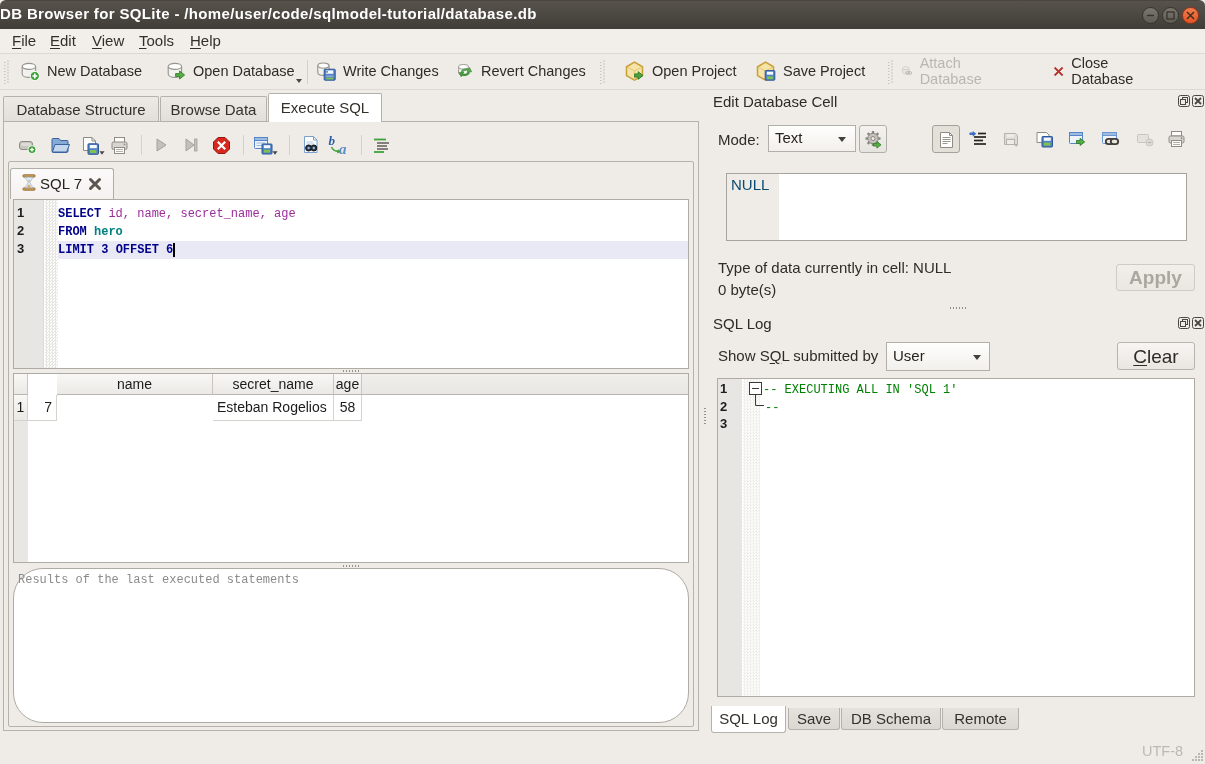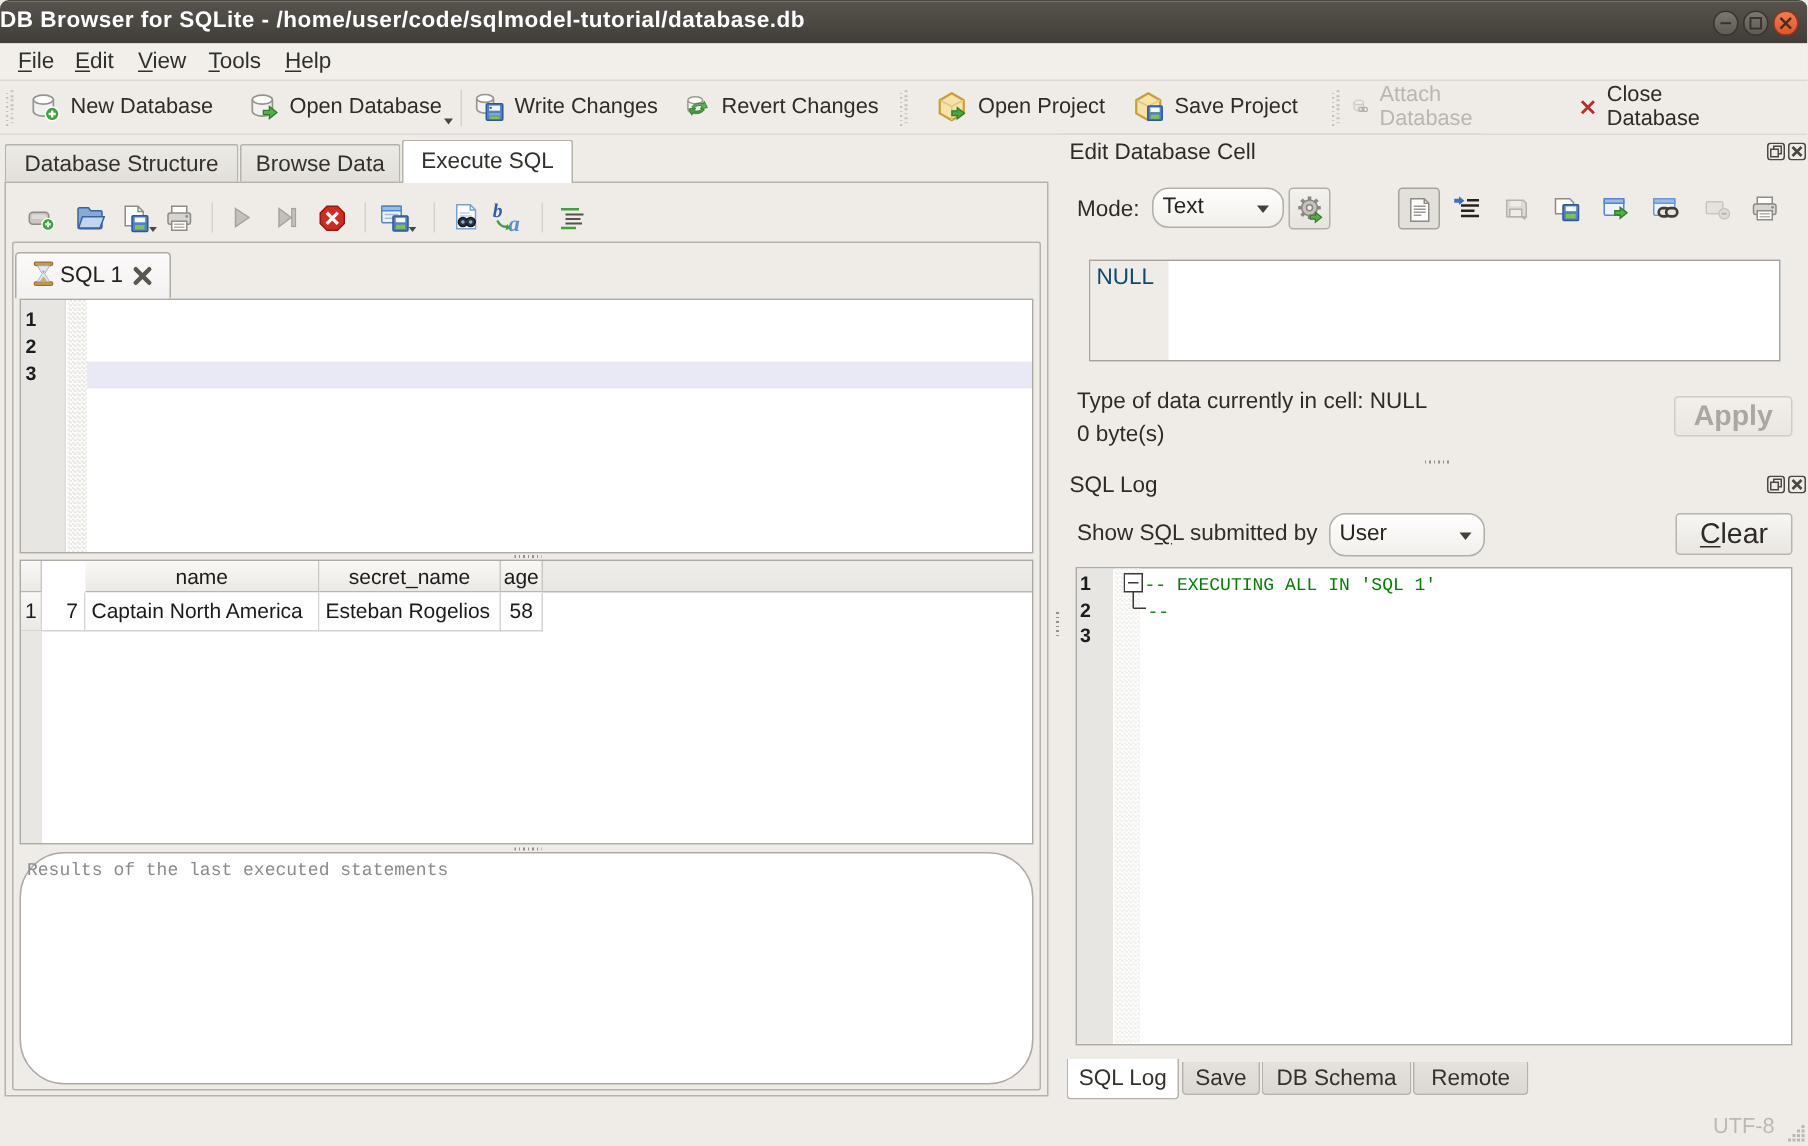--- a/index.html
+++ b/index.html
@@ -58,21 +58,21 @@
 .num { color:#00008b; font-weight:bold; }
 
 
 .th { position:absolute; background:linear-gradient(#f9f8f6,#ebe9e5); border-right:1px solid #c9c6c0; border-bottom:1px solid #b9b6b0; font-size:14px; line-height:20px; text-align:center; color:#1b1b1b; }
 .td { position:absolute; background:#fff; border-right:1px solid #d6d3ce; border-bottom:1px solid #d6d3ce; font-size:14px; color:#1b1b1b; padding:0 4px; }
 .rowh { background:linear-gradient(#f9f8f6,#ebe9e5); }
 
 
 .docktitle { position:absolute; font-size:15px; color:#2e2b27; }
 .dockbtn { position:absolute; width:12px; height:12px; }
-.combo { position:absolute; background:linear-gradient(#fefefd,#f2f0ec); border:1px solid #b2afa8; border-radius:11px; font-size:15px; color:#27241f; }
+.combo { position:absolute; background:linear-gradient(#fefefd,#f2f0ec); border:1px solid #b2afa8; border-radius:0; font-size:15px; color:#27241f; }
 .combo .ct { position:absolute; left:6px; top:3px; }
 .combo .ca { position:absolute; width:0; height:0; border-left:4px solid transparent; border-right:4px solid transparent; border-top:5px solid #44413c; }
 .btn { position:absolute; background:linear-gradient(#f8f6f3,#e9e6e1); border:1px solid #b7b4ad; border-radius:3px; font-size:19px; text-align:center; color:#2e2b27; }
 .btn-dis { background:linear-gradient(#f2efeb,#eae7e2); border:1px solid #cfccc6; color:#aaa79f; }
 .iconbtn { position:absolute; width:28px; height:28px; border-radius:3px; }
 .iconbtn.checked { background:#e3e0da; border:1px solid #a5a29b; }
 .iconbtn.raised { background:linear-gradient(#f4f2ee,#e7e4df); border:1px solid #b2afa8; }
 
 .splith { position:absolute; width:18px; height:2px;
   background:repeating-linear-gradient(90deg,#94918a 0 1px, transparent 1px 3px); z-index:4; }
@@ -272,46 +272,48 @@
 </div>
 
 <div class="abs" id="sqltab" style="left:10px; top:168px; width:104px; height:31px; background:linear-gradient(#fbfafa,#f4f2f0); border:1px solid #b0ada6; border-bottom:none; border-radius:3px 3px 0 0; z-index:2;">
   <svg style="position:absolute; left:11px; top:4px;" width="14" height="19" viewBox="0 0 17 22" id="hourglass">
       <rect x="1" y="1.5" width="15" height="3" rx="1.5" fill="#c89858" stroke="#9a6f33"></rect>
       <rect x="1" y="17.5" width="15" height="3" rx="1.5" fill="#c89858" stroke="#9a6f33"></rect>
       <path d="M3.5 4.5h10 l-4 6.5 4 6.5h-10 l4-6.5z" fill="#ddebf8" stroke="#9ab2c8" stroke-width="0.8"></path>
       <path d="M5.5 17.2h6L8.5 13z" fill="#d9a860"></path>
       <path d="M8.5 11l1.5-2.5h-3z" fill="#d9a860"></path>
     </svg>
-  <span style="position:absolute; left:29px; top:6px; font-size:15px; color:#26231f;">SQL 1</span>
+  <span style="position:absolute; left:29px; top:6px; font-size:15px; color:#26231f;">SQL 7</span>
   <svg style="position:absolute; left:77px; top:8px;" width="14" height="14" viewBox="0 0 14 14">
       <path d="M2.5 2.5 L11.5 11.5 M11.5 2.5 L2.5 11.5" stroke="#5a5751" stroke-width="3" stroke-linecap="round"></path>
     </svg>
 </div>
 
 <div class="frame" id="editor" style="left:13px; top:199px; width:676px; height:170px;">
   <div class="gutter" style="width:30px;"></div>
   <div class="lnum" style="left:3px; top:5px;">1</div>
   <div class="lnum" style="left:3px; top:23px;">2</div>
   <div class="lnum" style="left:3px; top:41px;">3</div>
   <div class="foldcol" style="left:31px; width:13px;"></div>
   <div class="abs" style="left:44px; top:41px; right:0; height:18px; background:#e9e9f6;"></div>
+  <div class="code abs" style="left:44px; top:5px; line-height:18px;"><span class="kw">SELECT</span> <span class="idf">id, name, secret_name, age</span>
+<span class="kw">FROM</span> <span class="tbl">hero</span>
+<span class="kw">LIMIT</span> <span class="num">3</span> <span class="kw">OFFSET</span> <span class="num">6</span><span style="border-left:2px solid #000;"> </span></div>
 </div>
 <div class="splith" style="left:343px; top:369.5px;"></div>
 
 <div class="frame" id="results" style="left:13px; top:373px; width:676px; height:190px; background:#fff;">
   <div class="th" style="left:0; top:0; width:14px; height:21px;"></div>
   <div class="th" style="left:14px; top:0; width:29px; height:21px;margin-top:25px;">id</div>
   <div class="th" style="left:43px; top:0; width:156px; height:21px;">name</div>
   <div class="th" style="left:199px; top:0; width:121px; height:21px;">secret_name</div>
   <div class="th" style="left:320px; top:0; width:28px; height:21px;">age</div>
   <div class="th" style="left:348px; top:0; width:326px; height:21px; border-right:none; background:linear-gradient(#f0eeea,#e9e7e3);"></div>
   <div class="td rowh" style="left:0; top:21px; width:14px; height:26px; line-height:25px; text-align:center; padding:0;">1</div>
   <div class="td" style="left:14px; top:21px; width:29px; height:26px; line-height:25px; text-align:right;">7</div>
-  <div class="td" style="left:43px; top:21px; width:156px; height:26px; line-height:25px;">Captain North America</div>
   <div class="td" style="left:199px; top:21px; width:121px; height:26px; line-height:25px;">Esteban Rogelios</div>
   <div class="td" style="left:320px; top:21px; width:28px; height:26px; line-height:25px; text-align:center;">58</div>
   <div class="abs" style="left:0; top:47px; width:14px; bottom:0; background:#e9e7e3;"></div>
 </div>
 <div class="splith" style="left:343px; top:565px;"></div>
 
 <div class="frame" id="resmsg" style="left:13px; top:568px; width:676px; height:155px;border-radius:30px;">
   <div class="code" style="position:absolute; left:4px; top:4px; color:#8b8b8b; font-size:12px;">Results of the last executed statements</div>
 </div>
 

